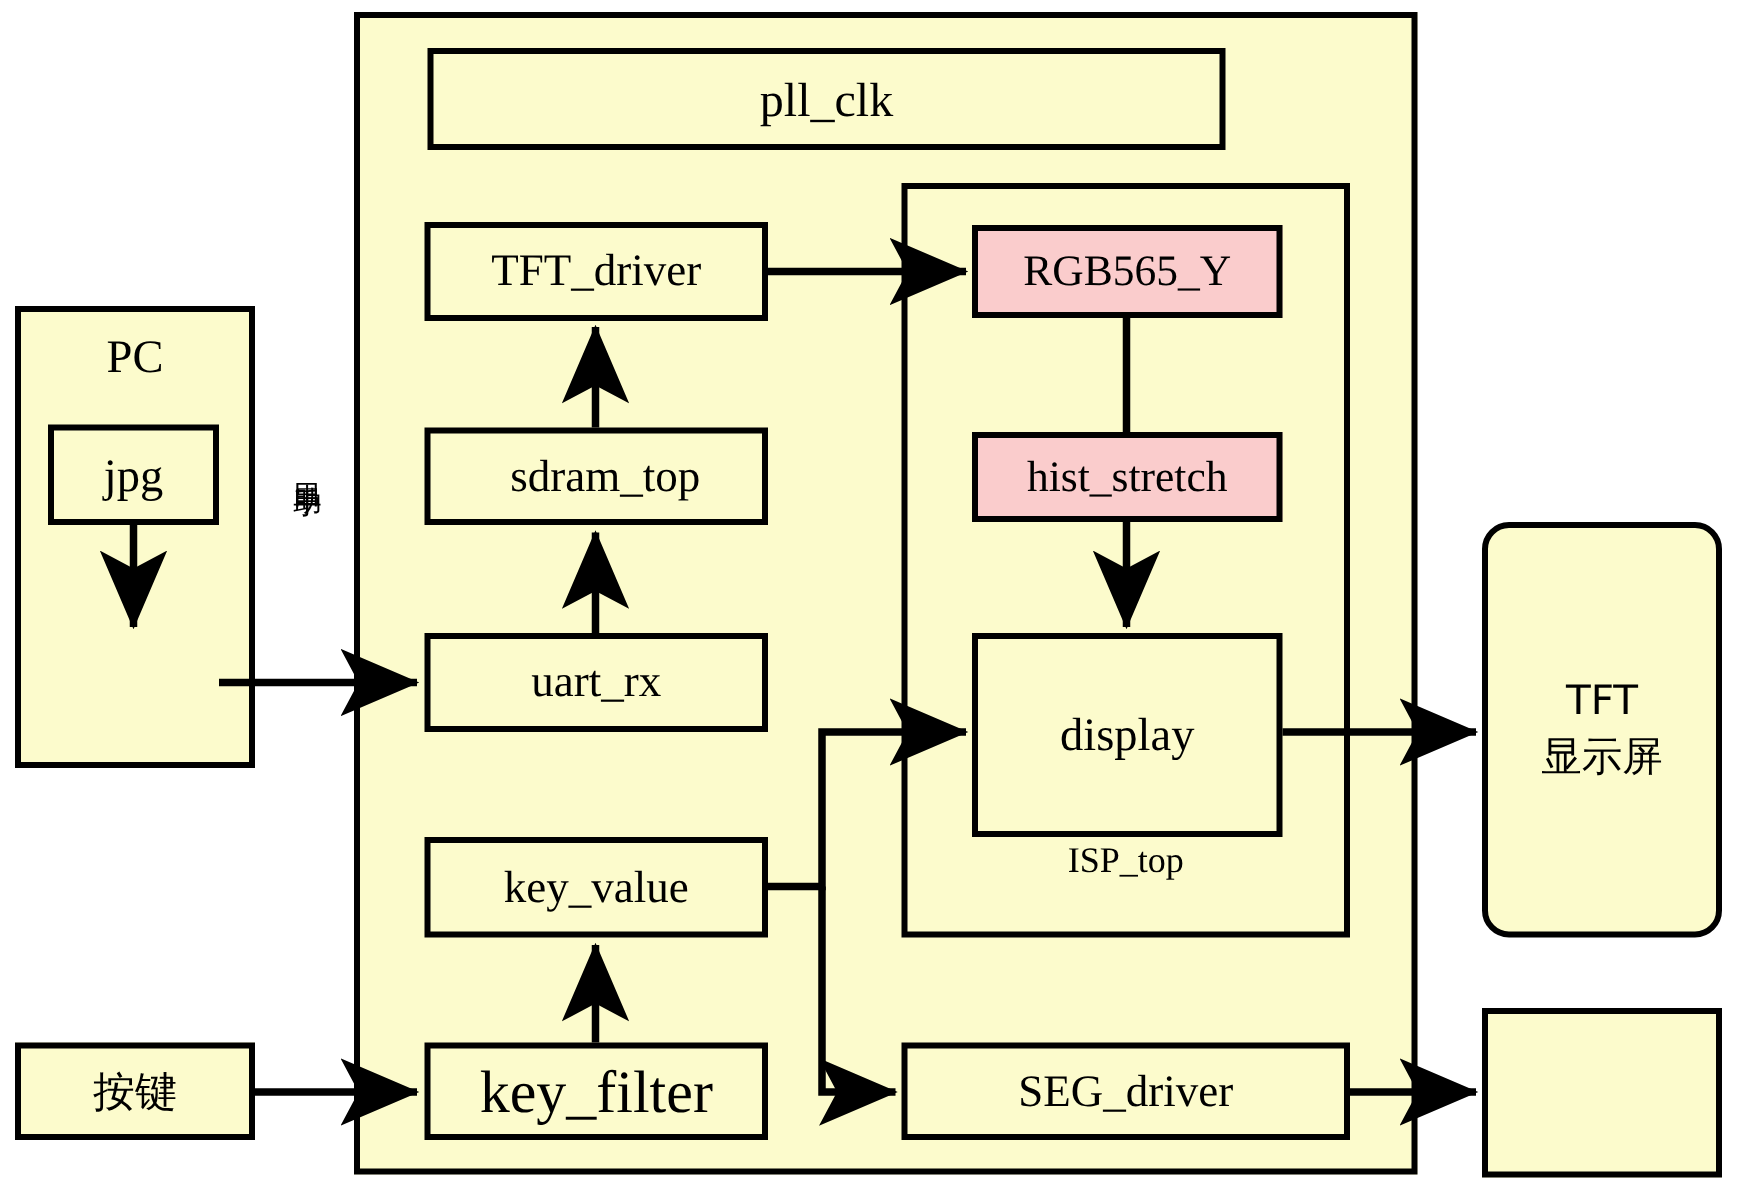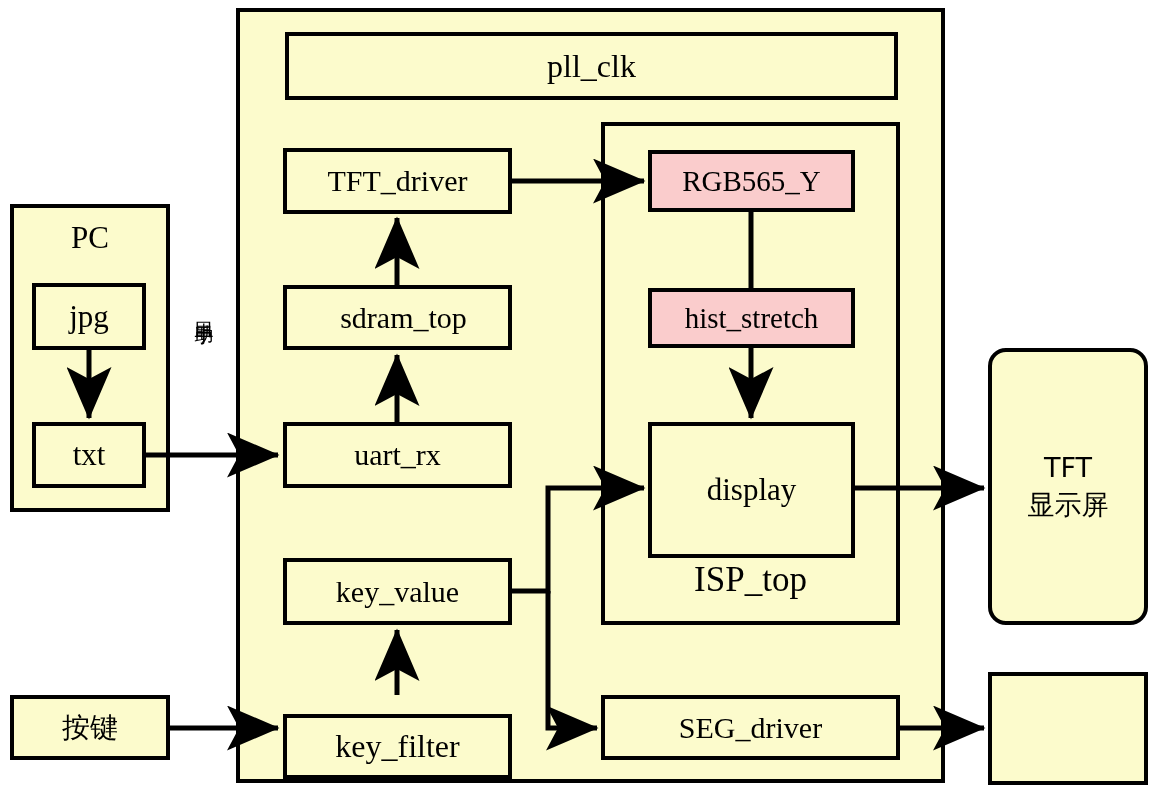--- a/index.html
+++ b/index.html
@@ -27,47 +27,46 @@
 <body>
 
 <div id="stage">
 
   <div class="box container" style="left:10px;top:204px;width:160px;height:308px;">
   </div>
   <div class="lbl" style="left:10px;top:222px;width:160px;font-size:31px;">PC</div>
 
   <div class="box" style="left:32px;top:283px;width:114px;height:67px;font-size:31px;">jpg</div>
 
-  <div class="box" style="left:32px;top:422px;width:114px;height:66px;font-size:31px;">txt</div>
 
   <div class="box" style="left:10px;top:695px;width:160px;height:65px;font-size:28px;font-family:'DejaVu Sans',sans-serif;text-align:center;">按键</div>
 
   <div class="box container" style="left:236px;top:8px;width:709px;height:775px;"></div>
 
-  <div class="box" style="left:285px;top:32px;width:613px;height:68px;font-size:32px;">pll_clk</div>
+  <div class="box" style="left:285px;top:32px;width:532px;height:68px;font-size:32px;">pll_clk</div>
 
   <div class="box" style="left:283px;top:148px;width:229px;height:66px;font-size:30px;">TFT_driver</div>
 
   <div class="box" style="left:283px;top:285px;width:229px;height:65px;font-size:30px;padding-left:12px;">sdram_top</div>
 
   <div class="box" style="left:283px;top:558px;width:229px;height:67px;font-size:30px;">key_value</div>
 
   <div class="box" style="left:283px;top:422px;width:229px;height:66px;font-size:30px;">uart_rx</div>
 
-  <div class="box" style="left:283px;top:714px;width:229px;height:65px;font-size:32px;">key_filter</div>
+  <div class="box" style="left:283px;top:695px;width:229px;height:65px;font-size:40px;">key_filter</div>
 
   <div class="box container" style="left:601px;top:122px;width:299px;height:503px;"></div>
 
   <div class="box pink" style="left:648px;top:150px;width:207px;height:62px;font-size:29px;">RGB565_Y</div>
 
   <div class="box pink" style="left:648px;top:288px;width:207px;height:60px;font-size:29px;">hist_stretch</div>
 
   <div class="box" style="left:648px;top:422px;width:207px;height:136px;font-size:31px;">display</div>
 
-  <div class="lbl" style="left:601px;top:562px;width:299px;font-size:35px;">ISP_top</div>
+  <div class="lbl" style="left:601px;top:562px;width:299px;font-size:24px;">ISP_top</div>
 
   <div class="box" style="left:601px;top:695px;width:299px;height:65px;font-size:30px;">SEG_driver</div>
 
   <div class="box" style="left:988px;top:348px;width:160px;height:277px;font-size:27px;font-family:'DejaVu Sans',sans-serif;white-space:pre-line;line-height:1.35;border-radius:18px;">TFT
 显示屏</div>
 
   <div class="box" style="left:988px;top:672px;width:160px;height:113px;font-size:28px;font-family:'DejaVu Sans',sans-serif;"></div>
 
   <div class="vlabel" style="left:191px;top:307px;font-size:19px;">串口助手</div>
 

